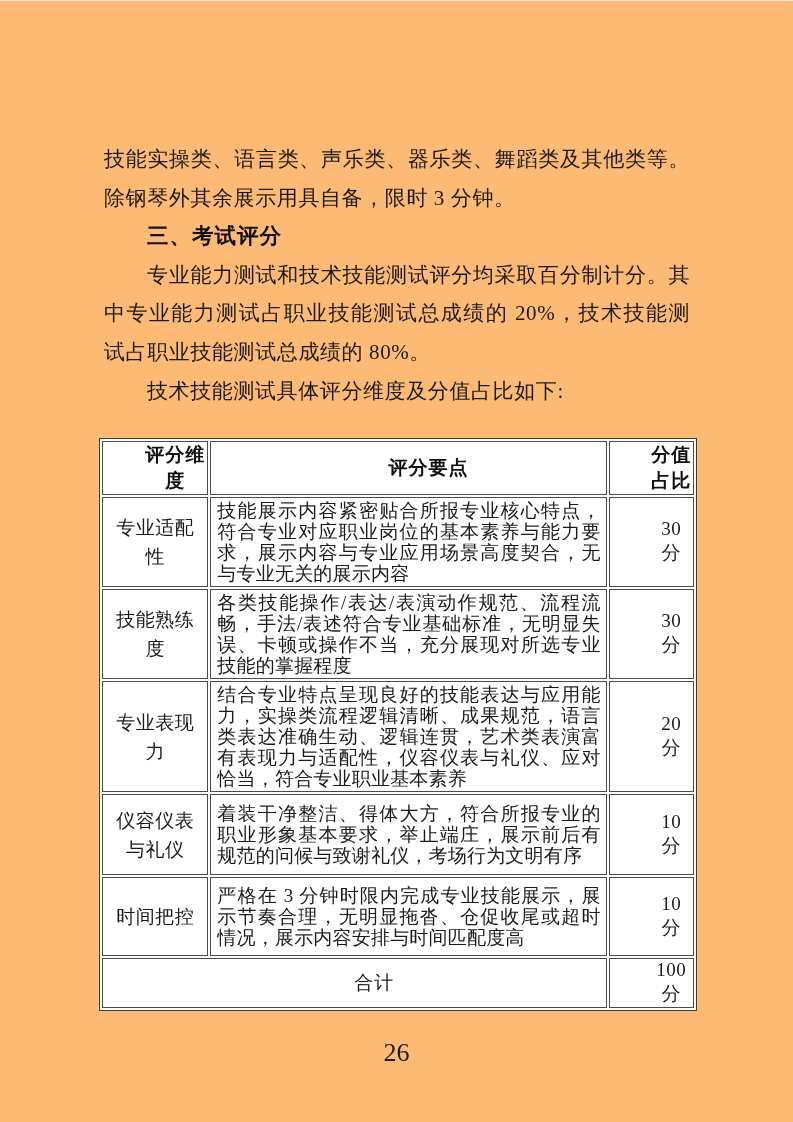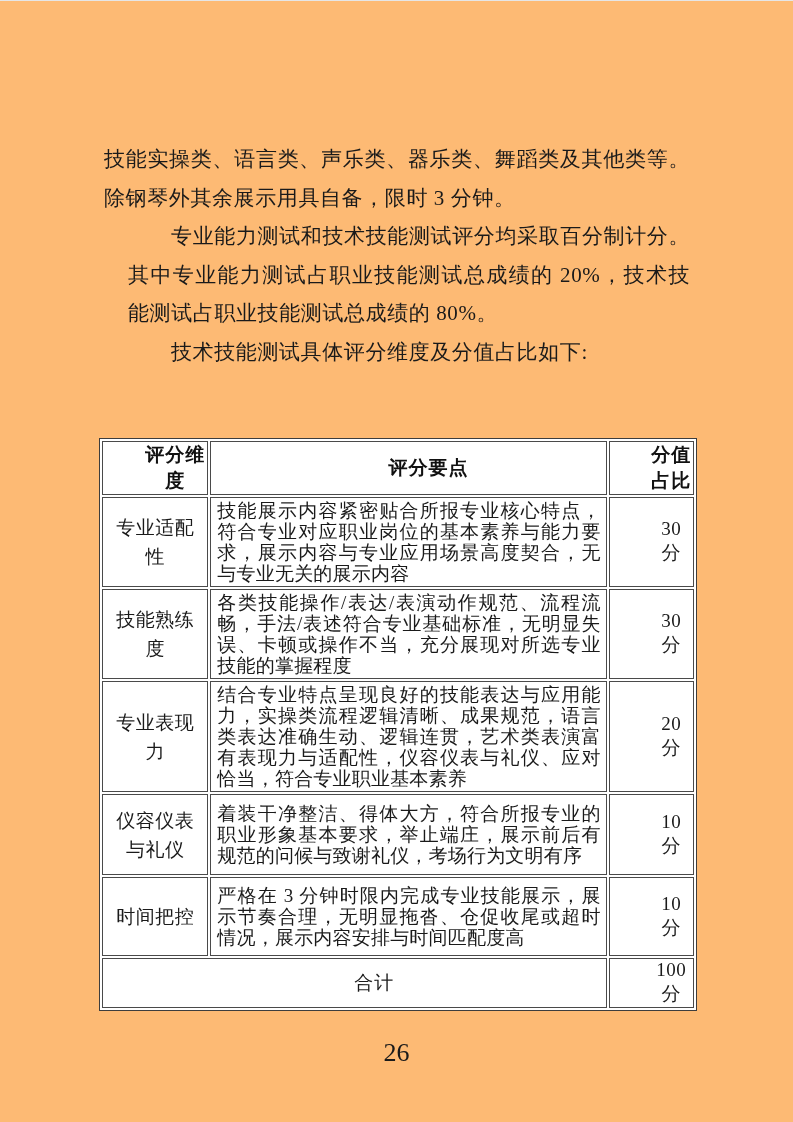--- a/index.html
+++ b/index.html
@@ -20,21 +20,21 @@
     top: 139px;
     width: 586px;
   }
   .body-text {
     font-size: 21px;
     line-height: 38.6px;
     letter-spacing: 0.6px;
     text-align: justify;
     color: #1a1a1a;
   }
-  .indent { text-indent: 43px; margin-left: 24px; }
+  .indent { text-indent: 43px; }
   .section-heading {
     font-family: "Liberation Sans", "DejaVu Sans", sans-serif;
     font-weight: 700;
     font-size: 21.5px;
     line-height: 38.6px;
     letter-spacing: 1px;
     padding-left: 43px;
     color: #111111;
   }
   table.score-table {
@@ -107,20 +107,21 @@
     color: #1a1a1a;
   }
 </style>
 </head>
 <body>
 
 <div class="page">
 
   <div class="content">
     <p class="body-text">技能实操类、语言类、声乐类、器乐类、舞蹈类及其他类等。除钢琴外其余展示用具自备，限时 3 分钟。</p>
+    <h3 class="section-heading">三、考试评分</h3>
     <p class="body-text indent">专业能力测试和技术技能测试评分均采取百分制计分。其中专业能力测试占职业技能测试总成绩的 20%，技术技能测试占职业技能测试总成绩的 80%。</p>
     <p class="body-text indent">技术技能测试具体评分维度及分值占比如下:</p>
   </div>
 
   <table class="score-table">
     <colgroup>
       <col class="c1">
         <col class="c2">
         <col class="c3">
     </colgroup>

